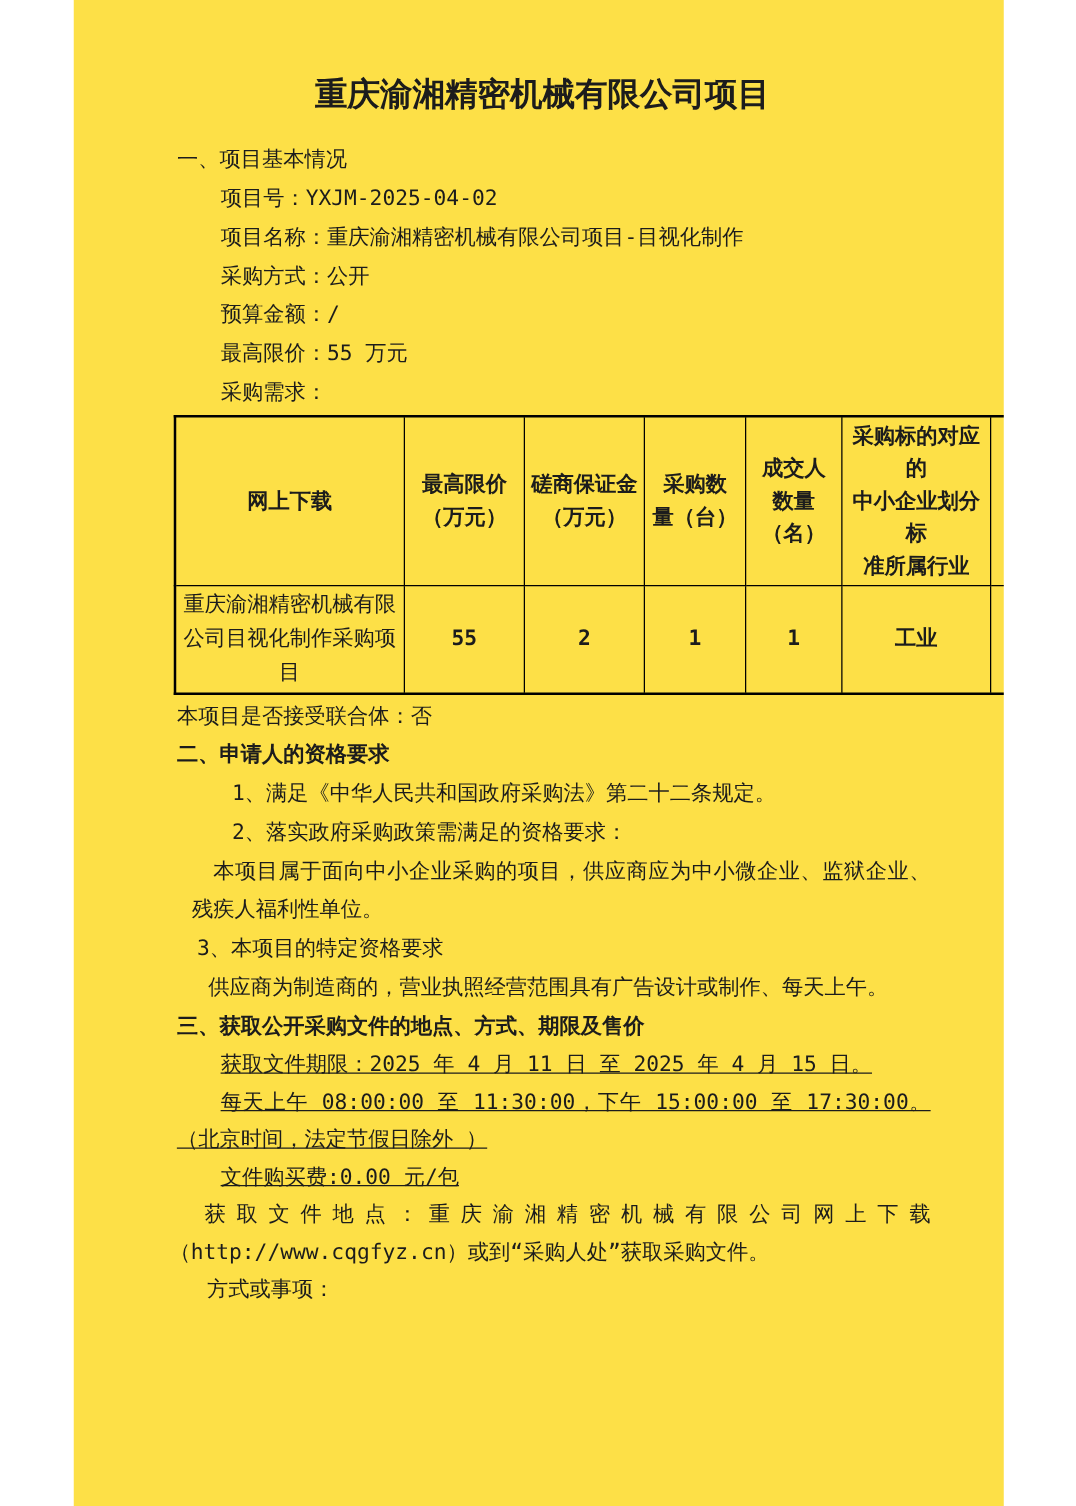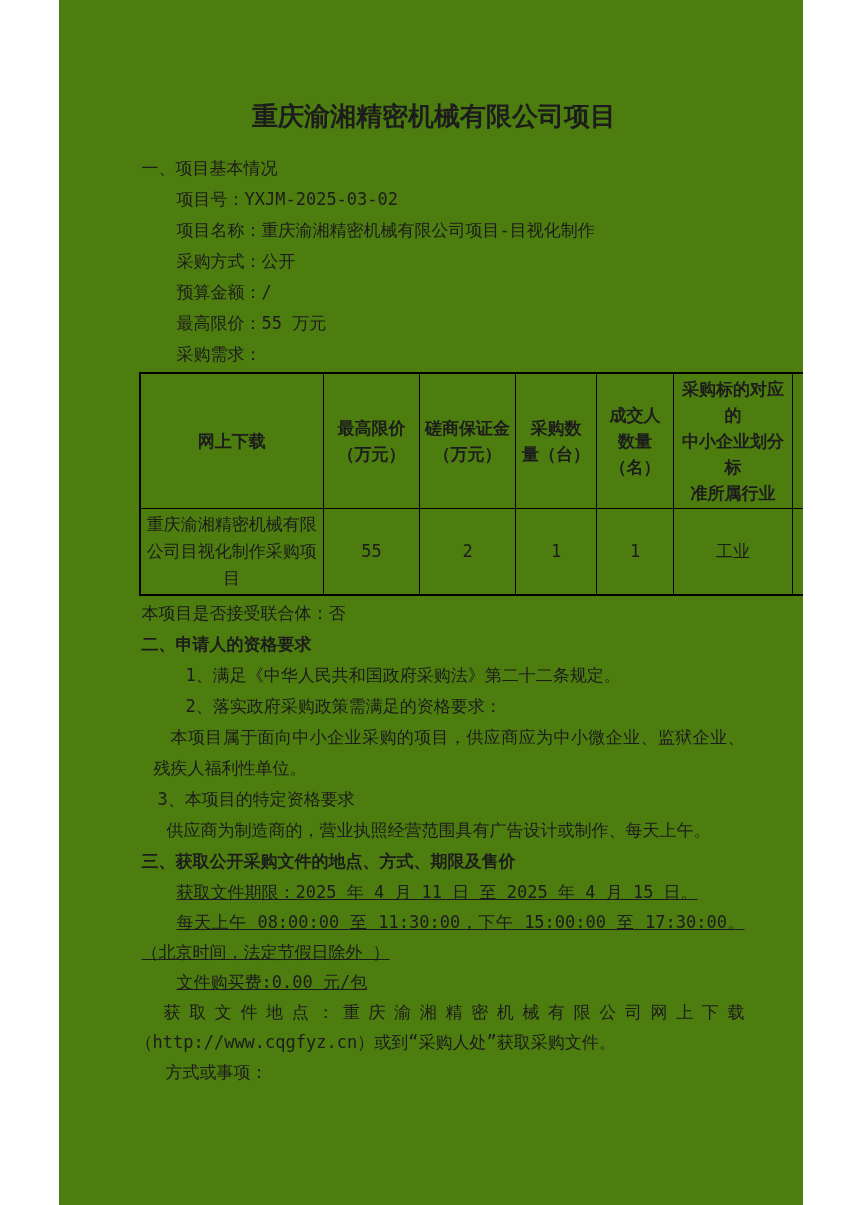--- a/index.html
+++ b/index.html
@@ -5,26 +5,26 @@
   html, body {
     margin: 0;
     padding: 0;
     background: #ffffff;
   }
   .page {
     position: relative;
     width: 744px;
     height: 1205px;
     margin: 0 auto;
-    background: #4d7c0f;
+    background: #fde047;
     color: #1c1c1c;
     font-family: "DejaVu Sans Mono", "DejaVu Sans", monospace;
     font-size: 17px;
     box-sizing: border-box;
-    padding: 96px 58px 0 65px;
+    padding: 56px 58px 0 65px;
     overflow: hidden;
   }
   p { margin: 0; line-height: 31px; }
 
   .title, .subtitle {
     text-align: center;
     font-size: 26px;
     font-weight: bold;
     line-height: 40px;
     margin: 0;
@@ -59,21 +59,21 @@
     text-align: center;
     vertical-align: middle;
     padding: 2px 4px;
     box-sizing: border-box;
   }
   .req-table { border: 2px solid #000; }
   .req-table thead tr { height: 80px; }
   .req-table tbody tr { height: 60px; }
   .req-table th { font-weight: bold; white-space: pre-line; line-height: 26px; text-align: center; }
   .req-table td { line-height: 27px; }
-  .req-table td.cell-val { font-weight: normal; }
+  .req-table td.cell-val { font-weight: bold; }
   col.c0{width:184px} col.c1{width:96px} col.c2{width:96px}
   col.c3{width:81px}  col.c4{width:77px} col.c5{width:119px} col.c6{width:59px}
 
   .joint      { margin-left: 18px; }
   .num-item   { margin-left: 18px; text-indent: 44px; }
   .para-a     { margin-left: 30px; text-indent: 17px; text-align: justify; }
   .num-item-b { margin-left: 18px; text-indent: 16px; }
   .para-b     { margin-left: 18px; text-indent: 25px; }
 
   .s3-item { margin-left: 18px; text-indent: 35px; line-height: 30px; text-align: justify; text-decoration: underline; }
@@ -82,21 +82,21 @@
 </style>
 </head>
 <body>
 
 <div class="page">
 
   <h1 class="title">重庆渝湘精密机械有限公司项目</h1>
 
 
   <p class="heading-plain">一、项目基本情况</p>
-  <p class="detail">项目号：YXJM-2025-03-02</p>
+  <p class="detail">项目号：YXJM-2025-04-02</p>
   <p class="detail">项目名称：重庆渝湘精密机械有限公司项目-目视化制作</p>
   <p class="detail">采购方式：公开</p>
   <p class="detail">预算金额：/</p>
   <p class="detail">最高限价：55 万元</p>
   <p class="detail">采购需求：</p>
 
   <table class="req-table">
     <colgroup>
       <col class="c0">
         <col class="c1">

